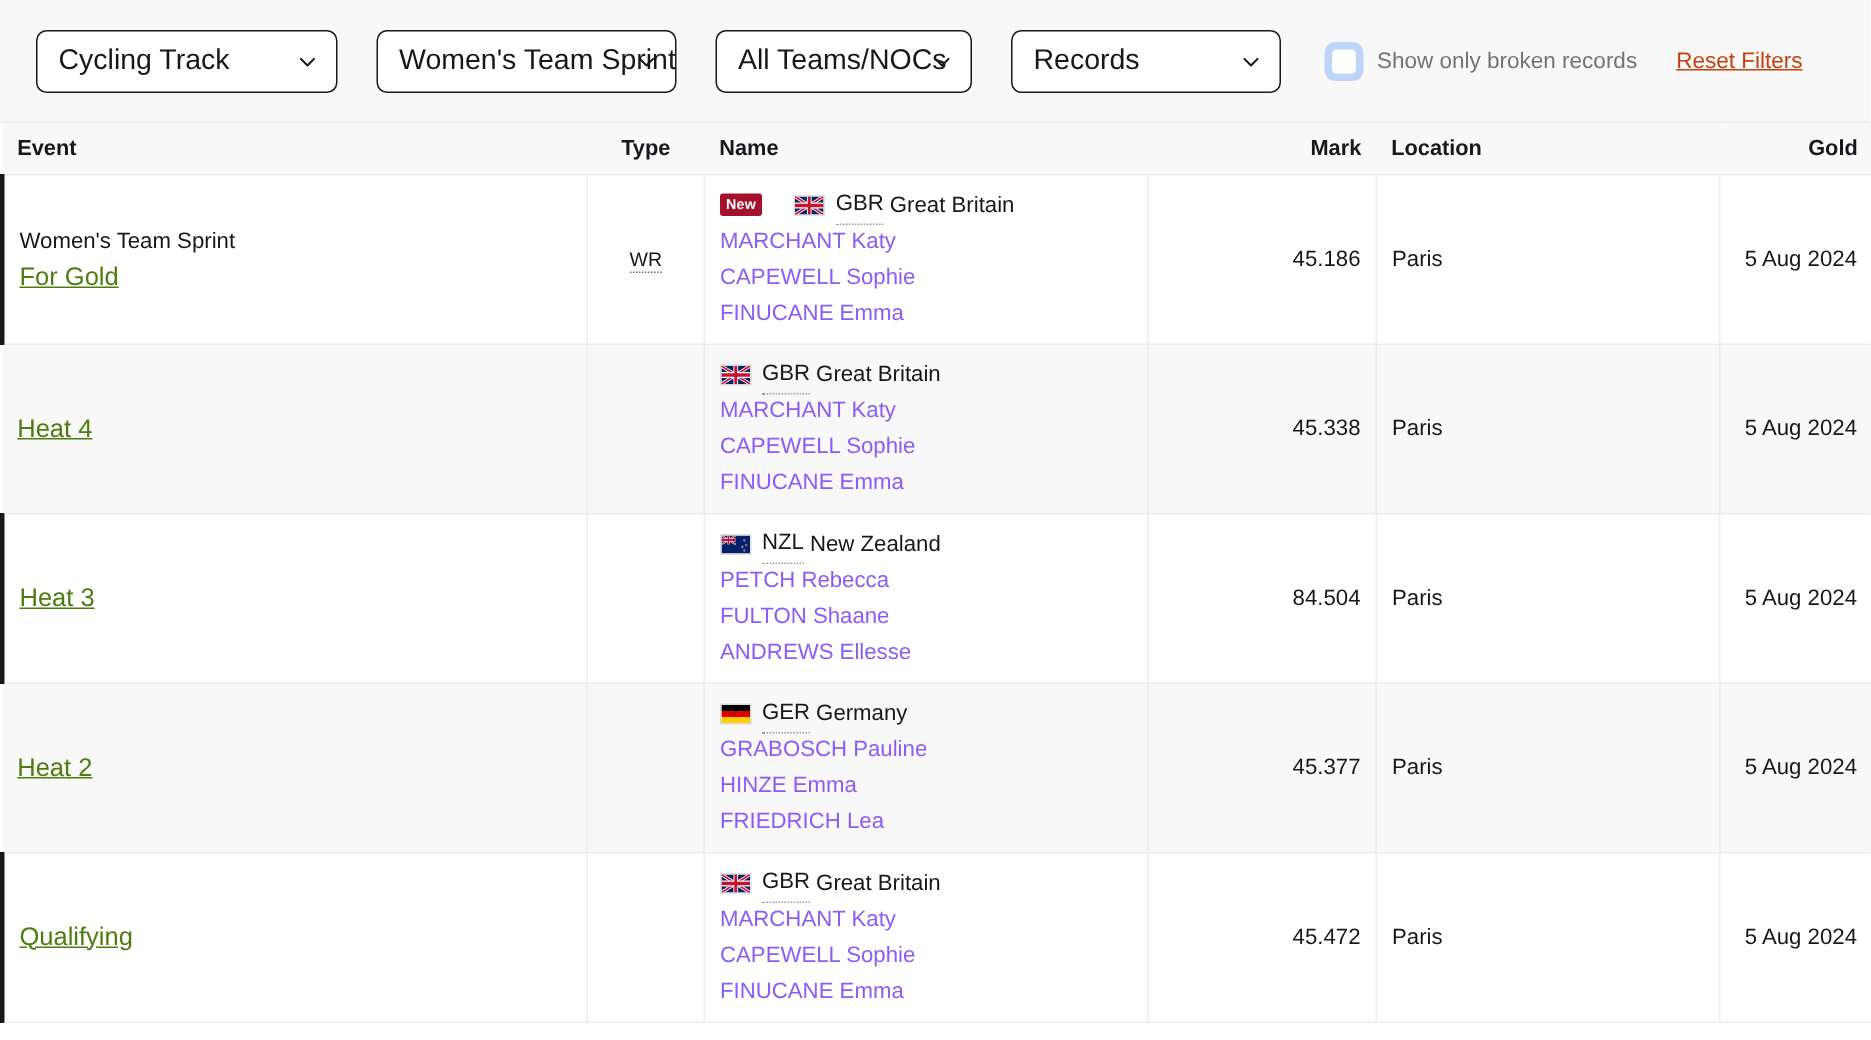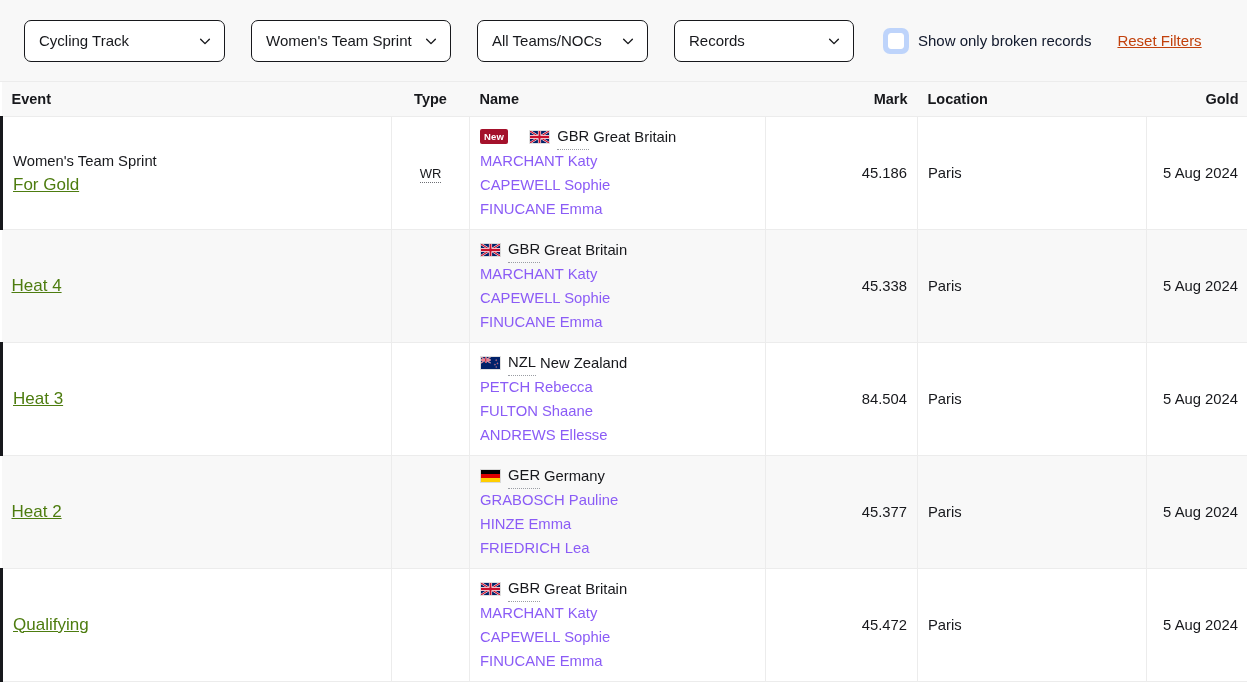--- a/index.html
+++ b/index.html
@@ -29,21 +29,21 @@
     border-radius: 7px;
     background: #ffffff;
     display: flex;
     align-items: center;
     padding: 0 14px;
     margin-right: 26px;
     cursor: pointer;
     flex: 0 0 auto;
   }
   .select .sel-label {
-    font-size: 15px;
+    font-size: 19px;
     color: #17181c;
     white-space: nowrap;
     padding-right: 30px;
   }
   .select .chev {
     position: absolute;
     right: 12px;
     top: 50%;
     transform: translateY(-50%);
     width: 14px; height: 14px;
@@ -68,21 +68,21 @@
     flex: 0 0 auto;
   }
   .check-box {
     width: 16px; height: 16px;
     border-radius: 3px;
     background: #ffffff;
     border: 1.5px solid #ffffff;
   }
   .check-label {
     font-size: 15px;
-    color: #0f172a;
+    color: #737373;
     margin-left: 9px;
     white-space: nowrap;
   }
   .reset-link {
     font-size: 15px;
     color: #c2410c;
     text-decoration: underline;
     margin-left: 26px;
     white-space: nowrap;
     cursor: pointer;

